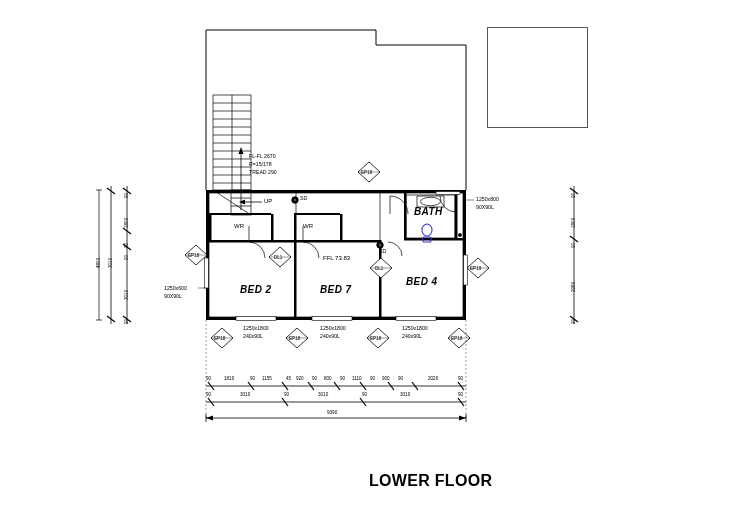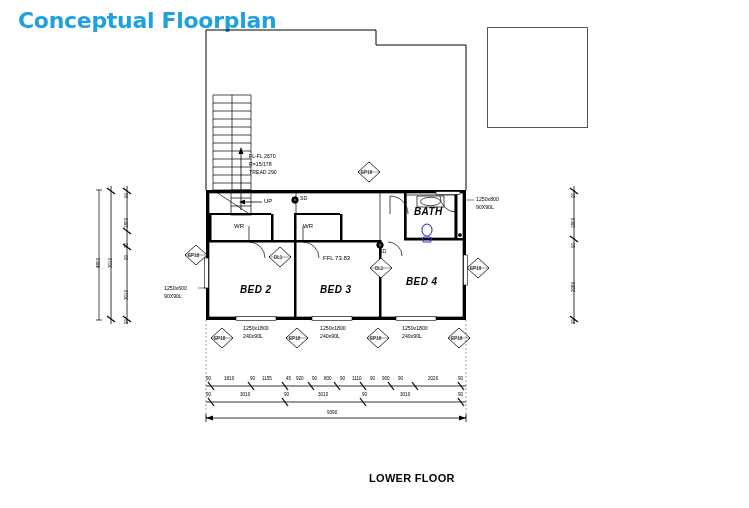--- a/index.html
+++ b/index.html
@@ -62,31 +62,30 @@
   .dim { font-size: 4.6px; }
   .vdim {
     font-size: 4.6px;
     transform-origin: left top;
     transform: rotate(-90deg);
   }
   #lower-floor {
     position: absolute;
     left: 369px;
     top: 472px;
-    font-size: 11px;
+    font-size: 16px;
     font-weight: bold;
     letter-spacing: 0.3px;
   }
 </style>
 </head>
 <body>
 
 <div id="page">
 
-  <div id="title">Conceptual Floorplan</div>
 
   <div id="placeholder-box"></div>
 
   <svg id="drawing" viewBox="0 0 749 508" xmlns="http://www.w3.org/2000/svg">
 
     <g stroke="#000" fill="none" stroke-width="1">
 
       <path d="M206,30 L376,30 L376,45 L466,45 L466,190"></path>
       <path d="M206,30 L206,190"></path>
     </g>
@@ -294,21 +293,21 @@
       </g>
     </g>
 
     <g stroke="#000" stroke-width="0.5">
       <line x1="466" y1="200" x2="474" y2="200"></line>
       <line x1="198" y1="288" x2="206" y2="288"></line>
     </g>
   </svg>
 
   <div class="lbl room-name" style="left:240px; top:284px;text-align:center;">BED 2</div>
-  <div class="lbl room-name" style="left:320px; top:284px;">BED 3</div>
+  <div class="lbl room-name" style="left:320px; top:284px;">BED 7</div>
   <div class="lbl room-name" style="left:406px; top:276px;">BED 4</div>
   <div class="lbl room-name" style="left:414px; top:206px;">BATH</div>
 
   <div class="lbl small6" style="left:234px; top:223px;">WR</div>
   <div class="lbl small6" style="left:303px; top:223px;">WR</div>
 
   <div class="lbl tiny5" style="left:249px; top:154px;">FL-FL 2670</div>
   <div class="lbl tiny5" style="left:249px; top:162px;">R=15/178</div>
   <div class="lbl tiny5" style="left:249px; top:170px;">TREAD 290</div>
 

